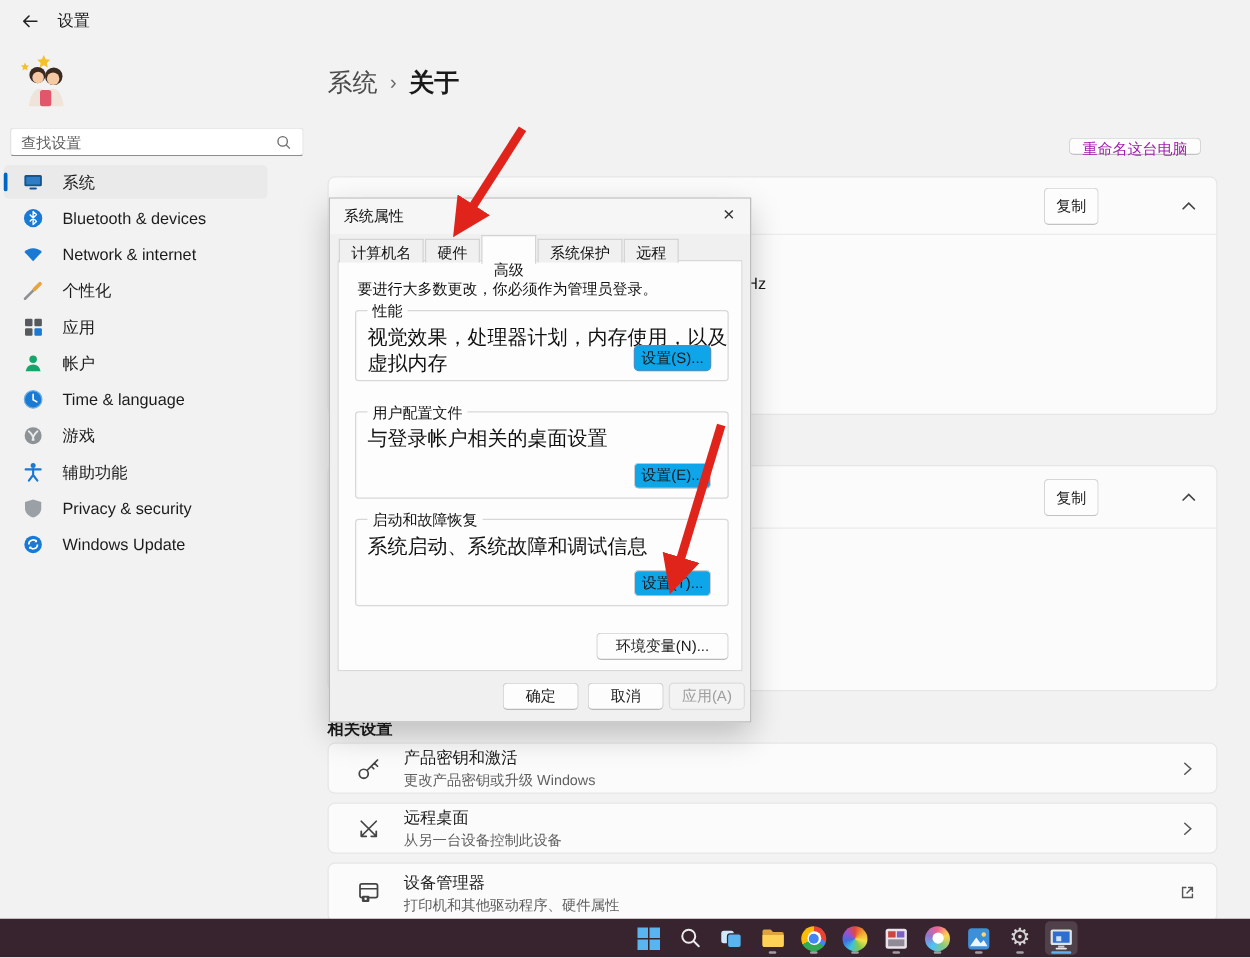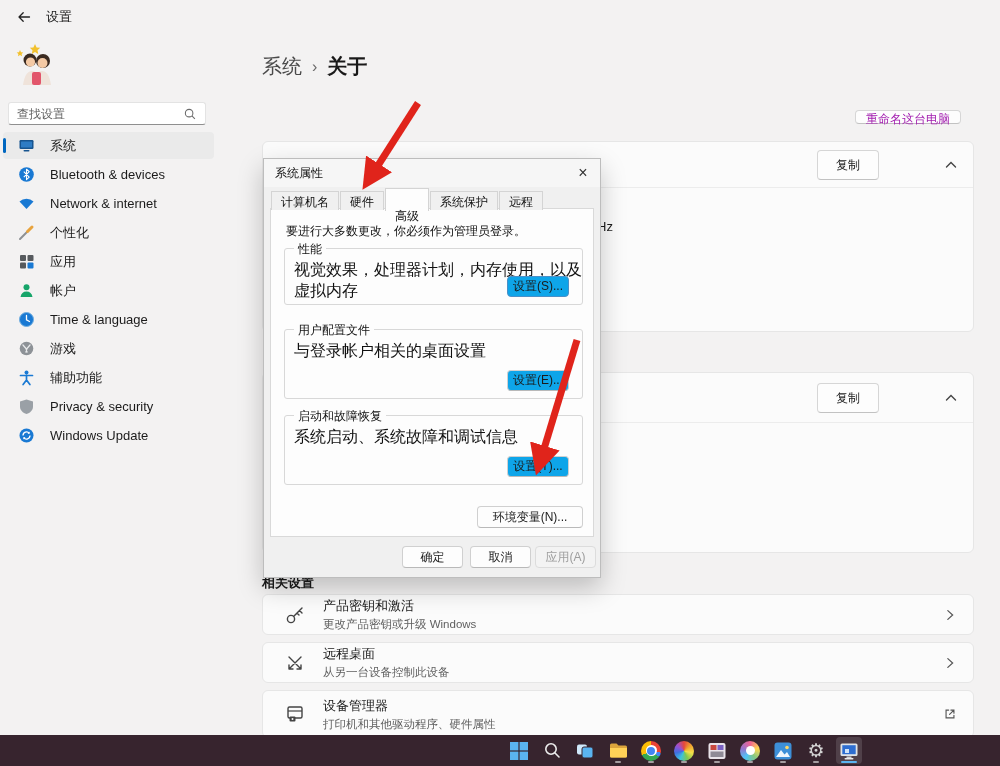--- a/index.html
+++ b/index.html
@@ -7,40 +7,40 @@
   body { font-family:"Liberation Sans", sans-serif; }
   #screen { position:relative; width:1000px; height:766px; background:#f3f2f2; overflow:hidden; }
 
   
   .app-top { position:absolute; left:0; top:0; width:230px; height:34px; display:flex; align-items:center; gap:14px; padding-left:16px; }
   .back-arrow { width:16px; height:16px; }
   .app-title { font-size:13px; color:#1a1a1a; }
 
   
   .avatar { position:absolute; left:15px; top:40px; width:44px; height:46px; }
-  .searchbox { position:absolute; left:8px; top:102px; width:198px; height:23px; background:#ffffff; border:1px solid #e3e3e3; border-bottom:1px solid #8f8f8f; border-radius:3px; display:flex; align-items:center; padding:0 8px; }
+  .searchbox { position:absolute; left:8px; top:102px; width:235px; height:23px; background:#ffffff; border:1px solid #e3e3e3; border-bottom:1px solid #8f8f8f; border-radius:3px; display:flex; align-items:center; padding:0 8px; }
   .searchbox input { flex:1; border:none; outline:none; font-size:12px; color:#333; background:transparent; font-family:inherit; }
   .searchbox input::placeholder { color:#5f5f5f; }
   .nav { position:absolute; left:0; top:131px; width:222px; }
   .nav-item { position:relative; height:27px; margin:1px 8px 2px 3px; border-radius:4px; display:flex; align-items:center; gap:15px; padding-left:15px; font-size:13px; color:#1b1b1b; cursor:default; }
   .nav-item.selected { background:#eaeaea; }
   .nav-item.selected::before { content:""; position:absolute; left:0; top:6px; width:3px; height:15px; border-radius:2px; background:#0067c0; }
   .nav-ic { width:17px; height:17px; flex:0 0 17px; }
 
   
   .breadcrumb { position:absolute; left:262px; top:53px; font-size:20px; display:flex; align-items:center; gap:10px; }
   .bc-sec { color:#4a4a4a; font-weight:400; }
   .bc-chev { color:#6a6a6a; font-size:16px; }
   .bc-page { color:#191919; font-weight:600; }
 
   .rename-btn { position:absolute; left:855px; top:110px; width:106px; height:14px; background:#fdfdfd; border:1px solid #d6d6d6; border-bottom-color:#c2c2c2; border-radius:4px; font-size:12px; color:#a21caf; font-family:inherit; }
 
   .card { position:absolute; left:262px; width:712px; background:#fbfbfb; border:1px solid #e6e6e6; border-radius:6px; }
   .card-head { position:relative; height:46px; border-bottom:1px solid #ececec; }
-  .copy-btn { position:absolute; right:94px; top:8px; width:62px; height:30px; background:#fdfdfd; border:1px solid #d6d6d6; border-bottom-color:#c2c2c2; border-radius:4px; font-size:12px; color:#1b1b1b; font-family:inherit; }
+  .copy-btn { position:absolute; right:94px; top:8px; width:44px; height:30px; background:#fdfdfd; border:1px solid #d6d6d6; border-bottom-color:#c2c2c2; border-radius:4px; font-size:12px; color:#1b1b1b; font-family:inherit; }
   .head-chev { position:absolute; right:14px; top:15px; width:16px; height:16px; }
   .spec-frag { position:absolute; left:597px; top:219px; font-size:13px; color:#1b1b1b; }
 
   .related-title { position:absolute; left:262px; top:574px; font-size:13px; font-weight:700; color:#1b1b1b; }
   .rel-row { position:absolute; left:262px; width:712px; height:41px; background:#fbfbfb; border:1px solid #e6e6e6; border-radius:6px; display:flex; align-items:center; }
   .rel-ic { width:20px; height:20px; margin:0 18px 0 22px; flex:0 0 20px; }
   .rel-texts { flex:1; }
   .rel-t { font-size:13px; color:#1b1b1b; font-weight:400; }
   .rel-s { font-size:11.5px; color:#5f5f5f; margin-top:2px; }
   .rel-trail { width:14px; height:14px; margin-right:16px; }

